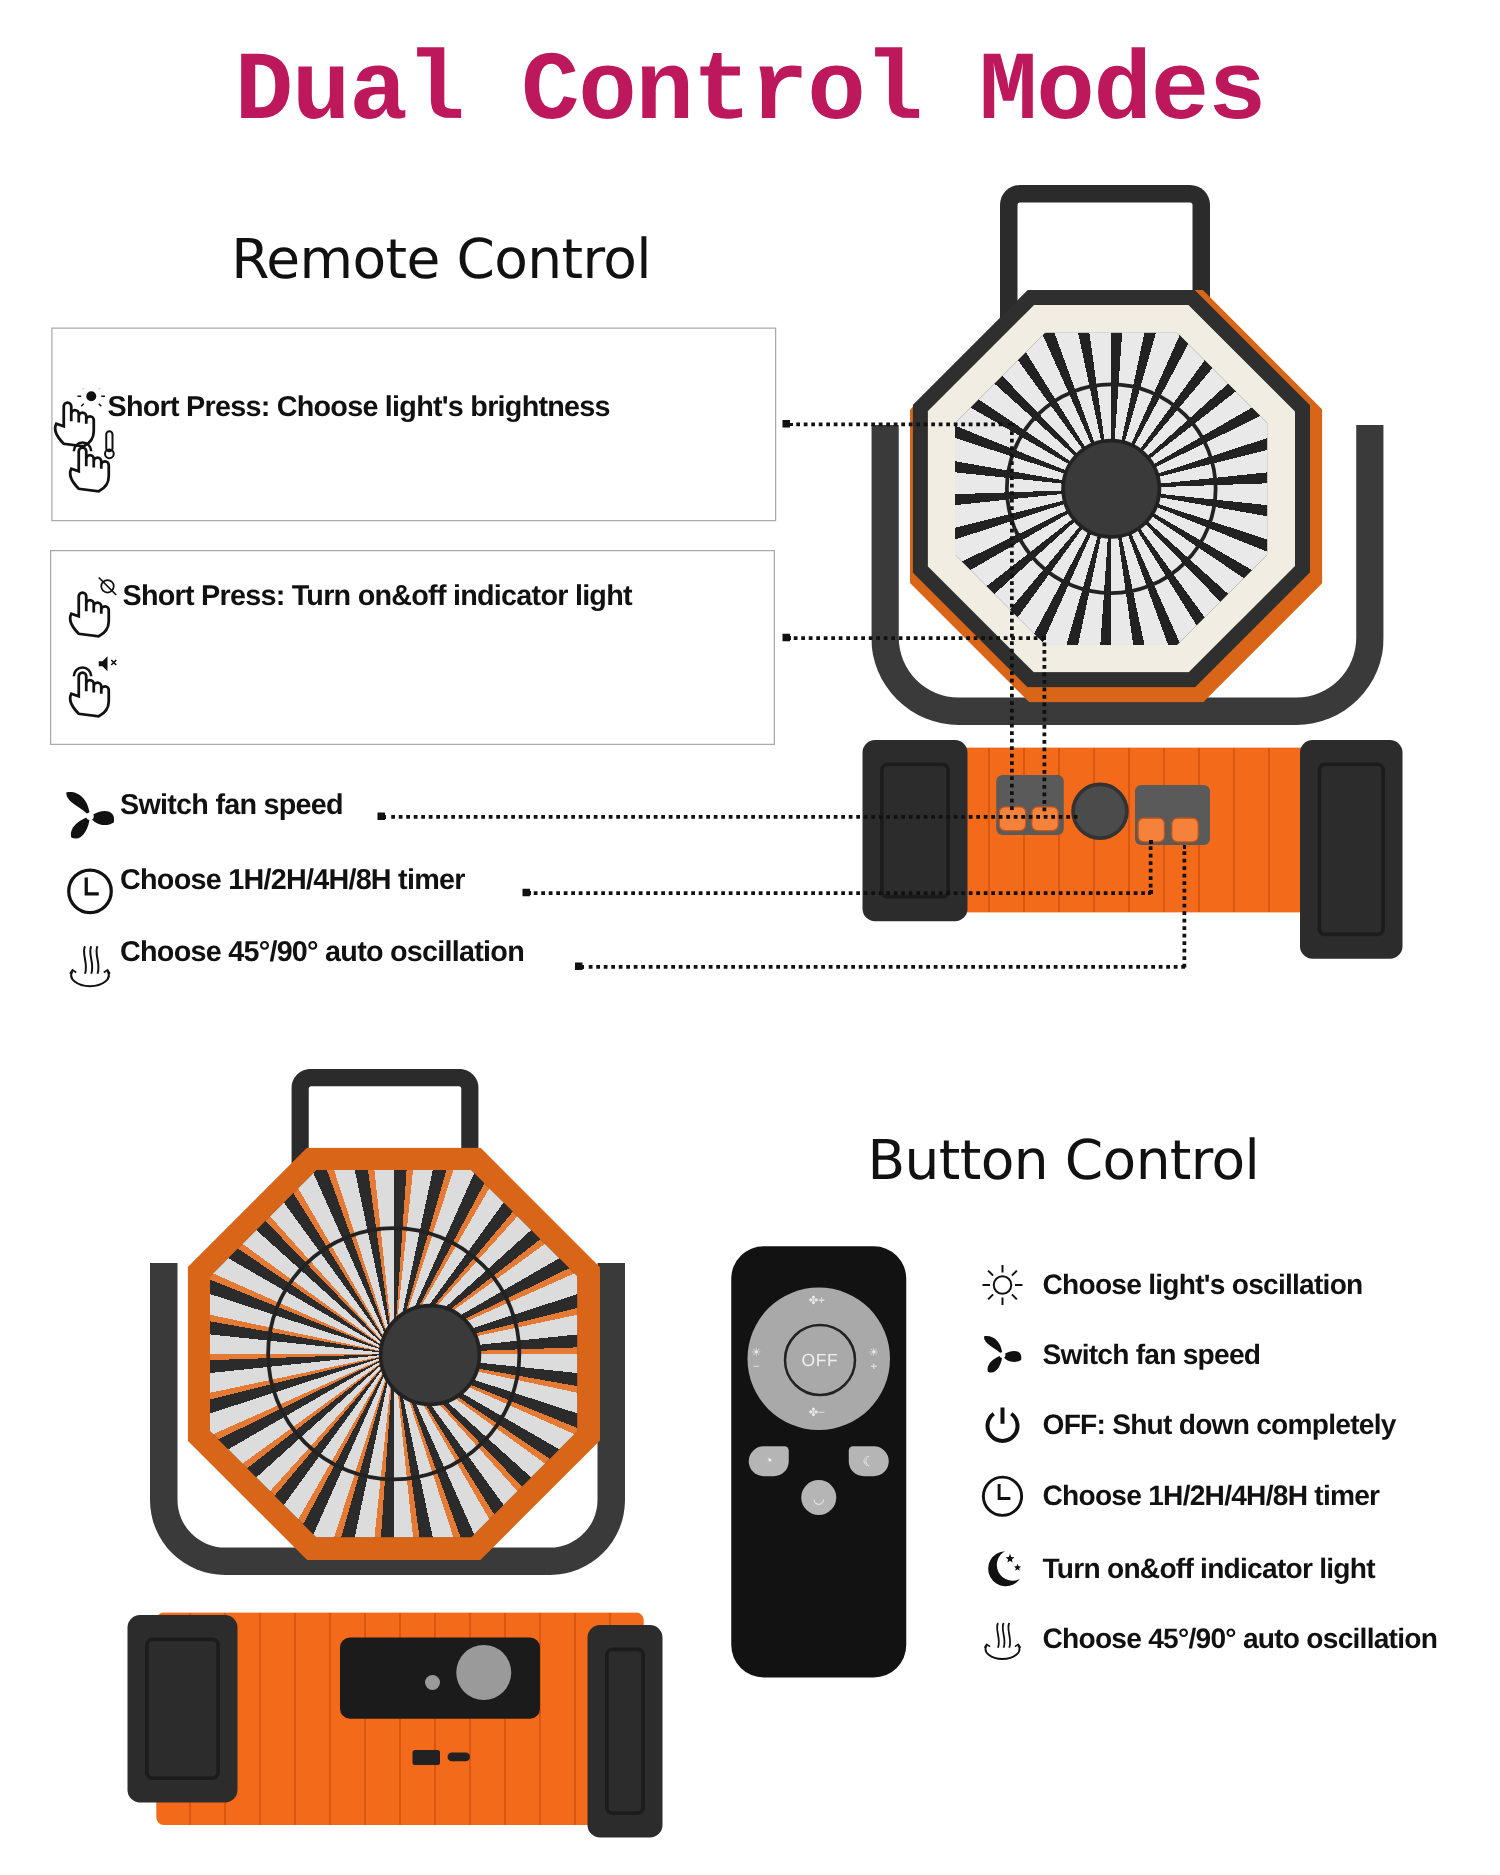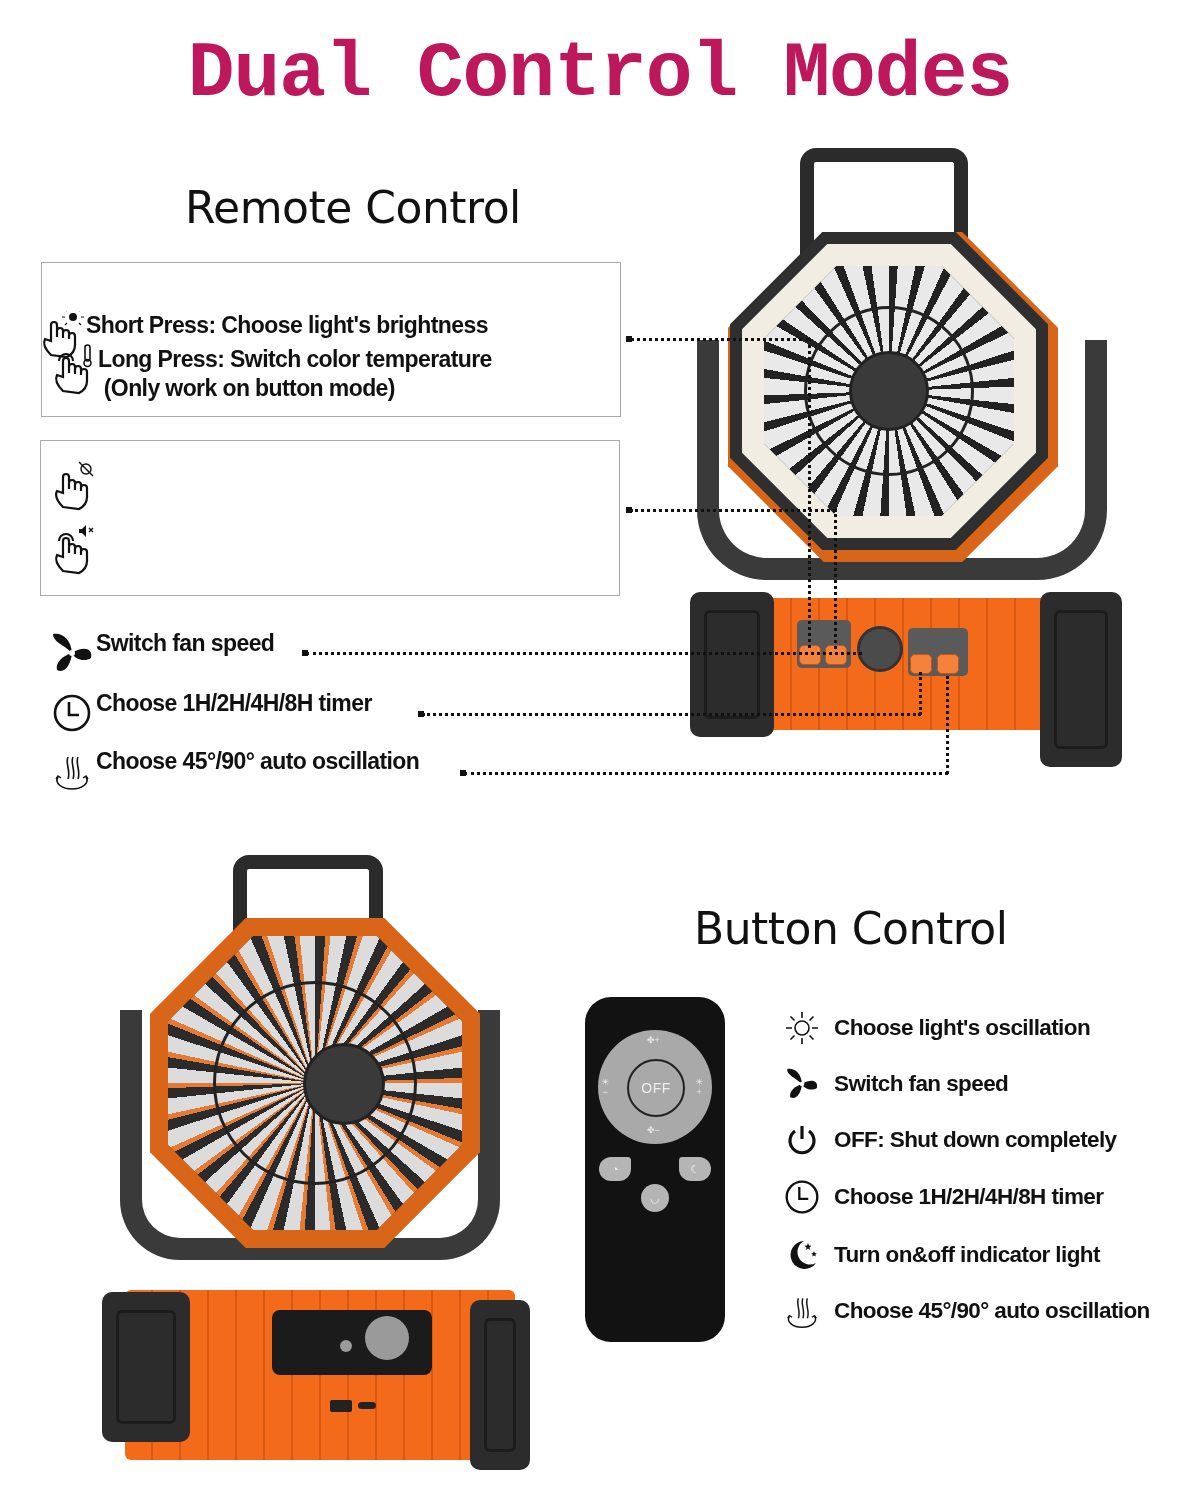--- a/index.html
+++ b/index.html
@@ -84,34 +84,31 @@
 </div>
 <div class="row" style="left:50px; top:345px;">
   <span class="ico">
     <svg width="46" height="52" viewBox="0 0 46 52">
         <path d="M12 48 C6 42 4 36 6 32 L12 34 L12 18 a3 3 0 0 1 6 0 L18 30 L18 24 a3 3 0 0 1 6 0 L24 31 L24 26 a3 3 0 0 1 6 0 L30 32 L30 29 a3 3 0 0 1 6 0 L36 38 C36 44 32 48 28 50 Z" fill="none" stroke="#111" stroke-width="2.2"></path>
         <path d="M8 18 a7 7 0 0 1 14 0" fill="none" stroke="#111" stroke-width="2"></path>
         <rect x="34" y="2" width="5" height="16" rx="2.5" fill="none" stroke="#111" stroke-width="1.6"></rect>
         <circle cx="36.5" cy="20" r="3.5" fill="none" stroke="#111" stroke-width="1.6"></circle>
       </svg>
   </span>
-  <span class="txt">
-      <span class="l2">Long Press: Switch color temperature</span>
-      <span class="l2" style="white-space:pre"> (Only work on button mode)</span>
-    </span>
 </div>
 
 <div class="row" style="left:50px; top:462px;">
   <span class="ico">
     <svg width="46" height="50" viewBox="0 0 46 50">
         <path d="M12 46 C6 40 4 34 6 30 L12 32 L12 16 a3 3 0 0 1 6 0 L18 28 L18 22 a3 3 0 0 1 6 0 L24 29 L24 24 a3 3 0 0 1 6 0 L30 30 L30 27 a3 3 0 0 1 6 0 L36 36 C36 42 32 46 28 48 Z" fill="none" stroke="#111" stroke-width="2.2"></path>
         <circle cx="35" cy="8" r="5" fill="none" stroke="#111" stroke-width="1.4"></circle>
         <path d="M28 1 L42 15" stroke="#111" stroke-width="1.4"></path>
       </svg>
   </span>
+  <span class="txt"><span>Short Press: Turn on&amp;off indicator light</span></span>
 </div>
 <div class="row" style="left:50px; top:525px;">
   <span class="ico">
     <svg width="46" height="52" viewBox="0 0 46 52">
         <path d="M12 48 C6 42 4 36 6 32 L12 34 L12 18 a3 3 0 0 1 6 0 L18 30 L18 24 a3 3 0 0 1 6 0 L24 31 L24 26 a3 3 0 0 1 6 0 L30 32 L30 29 a3 3 0 0 1 6 0 L36 38 C36 44 32 48 28 50 Z" fill="none" stroke="#111" stroke-width="2.2"></path>
         <path d="M8 18 a7 7 0 0 1 14 0" fill="none" stroke="#111" stroke-width="2"></path>
         <path d="M28 6h3l4-4v12l-4-4h-3z" fill="#111"></path>
         <path d="M38 5l4 4M42 5l-4 4" stroke="#111" stroke-width="1.3"></path>
       </svg>
   </span>

